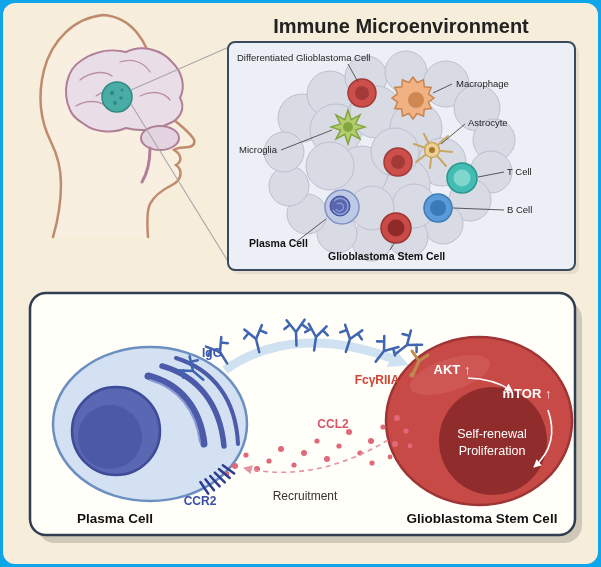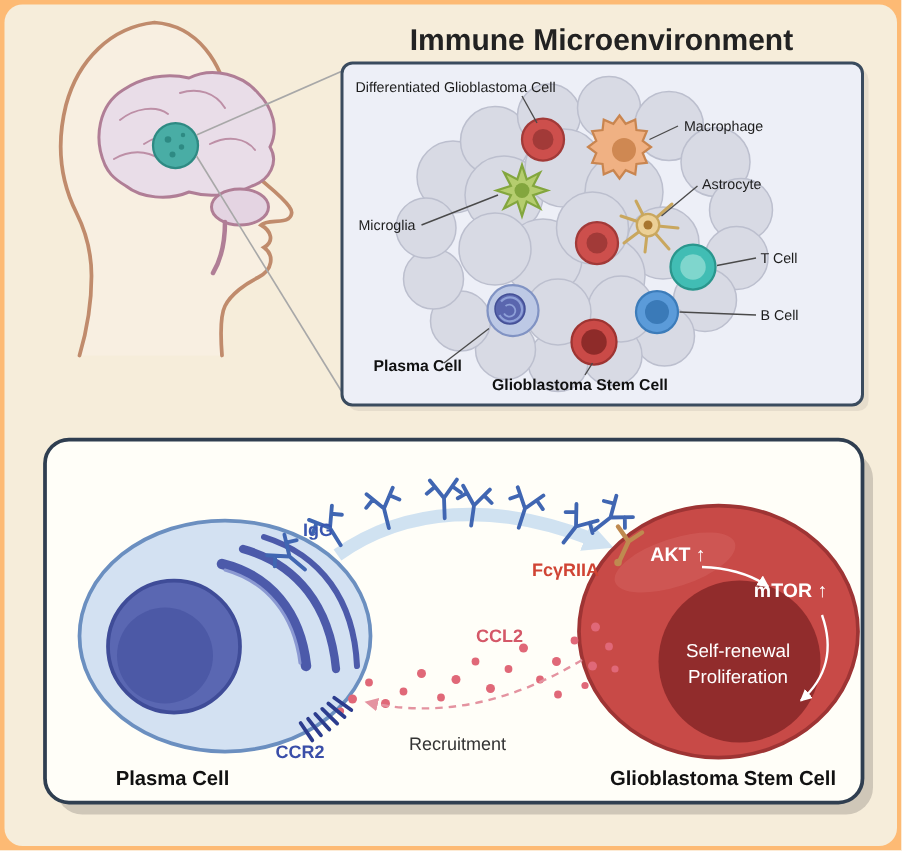--- a/index.html
+++ b/index.html
@@ -1,16 +1,16 @@
 <!DOCTYPE html>
 <html><head>
 <meta charset="utf-8">
 <style>
   html,body{margin:0;padding:0;background:#ffffff;}
-  .canvas{position:relative;width:601px;height:567px;background:#fdba74;overflow:hidden;
+  .canvas{position:relative;width:601px;height:567px;background:#0ea5e9;overflow:hidden;
           font-family:"Liberation Sans", sans-serif;text-align:center;}
   .paper{position:absolute;left:3px;top:3px;right:3px;bottom:3px;background:#f6edda;border-radius:12px;}
   svg{position:absolute;left:0;top:0;}
   text{font-family:"Liberation Sans", sans-serif;}
   .title-txt{font-size:20px;font-weight:600;fill:#222222;}
   .lbl{font-size:9.5px;fill:#1d1d1d;}
   .lbl-b{font-size:10.5px;font-weight:bold;fill:#111111;}
   .caption{font-size:13.5px;font-weight:600;fill:#111111;}
   .mech-small{font-size:12px;font-weight:bold;}
   .white-txt{fill:#ffffff;}

